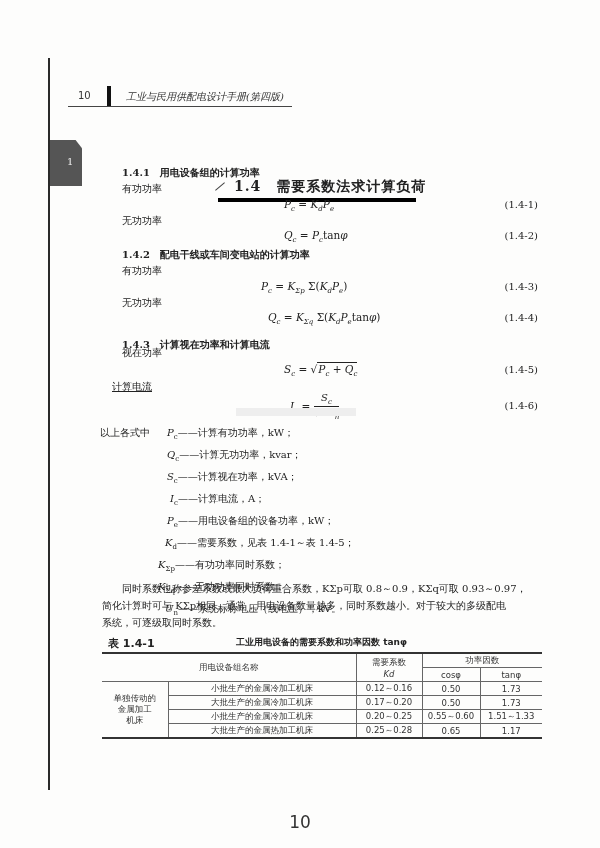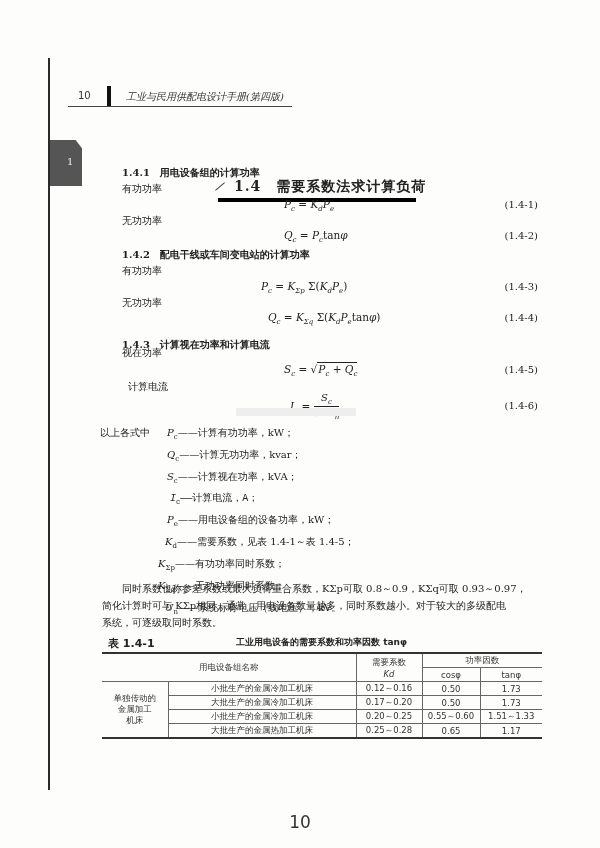--- a/index.html
+++ b/index.html
@@ -70,31 +70,31 @@
 <div class="abs eq" style="left:261px;top:280px;">P<sub>c</sub> = K<sub>Σp</sub> <span style="font-style:normal">Σ(</span>K<sub>d</sub>P<sub>e</sub><span style="font-style:normal">)</span></div>
 <div class="abs eqn" style="top:281px;">(1.4-3)</div>
 <div class="abs p" style="left:122px;top:296px;">无功功率</div>
 <div class="abs eq" style="left:268px;top:311px;">Q<sub>c</sub> = K<sub>Σq</sub> <span style="font-style:normal">Σ(</span>K<sub>d</sub>P<sub>e</sub><span style="font-style:normal">tan</span>φ<span style="font-style:normal">)</span></div>
 <div class="abs eqn" style="top:312px;">(1.4-4)</div>
 
 <div class="abs h3" style="left:122px;top:338px;">1.4.3　计算视在功率和计算电流</div>
 <div class="abs p" style="left:122px;top:346px;">视在功率</div>
 <div class="abs eq" style="left:284px;top:363px;">S<sub>c</sub> = <span style="font-style:normal">√</span><span class="sqrt-over">P<sub>c</sub> + Q<sub>c</sub></span></div>
 <div class="abs eqn" style="top:364px;">(1.4-5)</div>
-<div class="abs p" style="left:128px;top:380px;">计算电流</div>
+<div class="abs p" style="left:112px;top:380px;text-decoration:underline;">计算电流</div>
 <div class="abs eq" style="left:290px;top:392px;">I<sub>c</sub> = <span class="frac"><span class="num">S<sub>c</sub></span><span class="den"><span style="font-style:normal">√3</span>U<sub>n</sub></span></span></div>
 <div class="abs eqn" style="top:400px;">(1.4-6)</div>
 <div class="abs watermark"></div>
 
 <div class="abs para" style="left:100px;top:424px;">以上各式中</div>
 <div class="abs" style="left:150px;top:424px;">
   <div class="para" style="padding-left:17px;"><span class="sym">P</span><sub>c</sub><span>——计算有功功率，kW；</span></div>
   <div class="para" style="padding-left:17px;"><span class="sym">Q</span><sub>c</sub><span>——计算无功功率，kvar；</span></div>
   <div class="para" style="padding-left:17px;"><span class="sym">S</span><sub>c</sub><span>——计算视在功率，kVA；</span></div>
-  <div class="para" style="padding-left:20px;font-family:Liberation Mono, monospace;"><span class="sym">I</span><sub>c</sub><span>——计算电流，A；</span></div>
+  <div class="para" style="padding-left:20px;"><span class="sym">I</span><sub>c</sub><span>——计算电流，A；</span></div>
   <div class="para" style="padding-left:17px;"><span class="sym">P</span><sub>e</sub><span>——用电设备组的设备功率，kW；</span></div>
   <div class="para" style="padding-left:15px;"><span class="sym">K</span><sub>d</sub><span>——需要系数，见表 1.4-1～表 1.4-5；</span></div>
   <div class="para" style="padding-left:8px;"><span class="sym">K</span><sub>Σp</sub><span>——有功功率同时系数；</span></div>
   <div class="para" style="padding-left:8px;"><span class="sym">K</span><sub>Σq</sub><span>——无功功率同时系数；</span></div>
   <div class="para" style="padding-left:15px;"><span class="sym">U</span><sub>n</sub><span>——系统标称电压（线电压），kV。</span></div>
 </div>
 
 <div class="abs" style="left:102px;top:580px;">
   <div class="para" style="padding-left:20px;">同时系数也称参差系数或最大负荷重合系数，KΣp可取 0.8～0.9，KΣq可取 0.93～0.97，</div>
   <div class="para">简化计算时可与 KΣp相同。通常，用电设备数量越多，同时系数越小。对于较大的多级配电</div>

